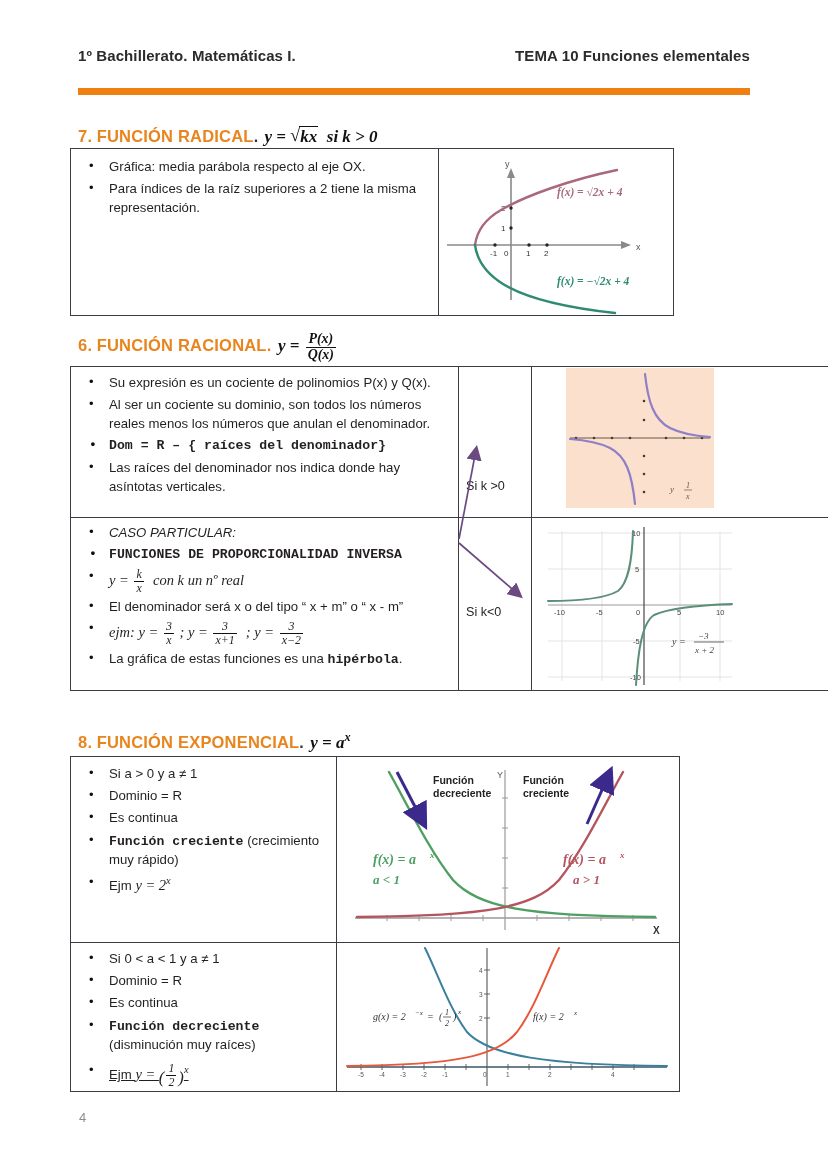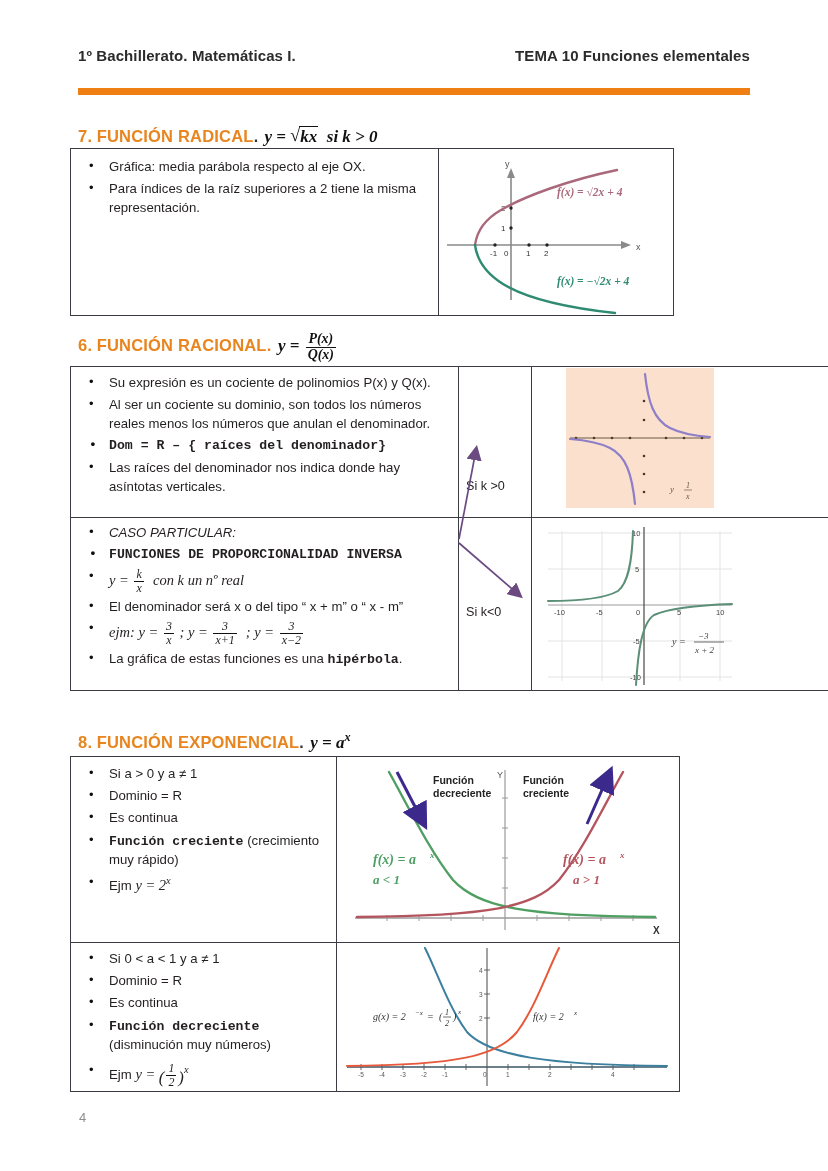--- a/index.html
+++ b/index.html
@@ -271,22 +271,22 @@
         <li><span class="b">Función creciente</span><span> (crecimiento muy rápido)</span></li>
         <li>Ejm <span class="math">y = 2<span class="sup">x</span></span></li>
       </ul>
     </div>
 
     <div style="position:absolute; left:8px; top:193px; width:250px;">
       <ul class="bul">
         <li>Si  0 &lt; a &lt; 1 y a ≠ 1</li>
         <li>Dominio = R</li>
         <li>Es continua</li>
-        <li><span class="b">Función decreciente</span><br><span>(disminución muy números)</span></li>
-        <li style="margin-top:7px;">Ejm <span class="math">y =
+        <li><span class="b">Función decreciente</span><br><span>(disminución muy raíces)</span></li>
+        <li style="margin-top:7px;text-decoration:underline;">Ejm <span class="math">y =
           <span style="display:inline-block; font-size:1.15em; vertical-align:-0.25em;">(</span><span class="frac"><span class="n">1</span><span class="d">2</span></span><span style="display:inline-block; font-size:1.15em; vertical-align:-0.25em;">)</span><span class="sup">x</span></span></li>
       </ul>
     </div>
 
     <div class="imgbox" style="left:266px; top:1px; width:342px; height:183px;">
       <svg width="342" height="183" viewBox="0 0 342 183">
         <rect x="0" y="0" width="342" height="183" fill="#ffffff"></rect>
         <line x1="18" y1="160" x2="320" y2="160" stroke="#9a9a9a" stroke-width="1.4"></line>
         <line x1="168" y1="12" x2="168" y2="172" stroke="#9a9a9a" stroke-width="1.2"></line>
         <g stroke="#9a9a9a" stroke-width="1">

